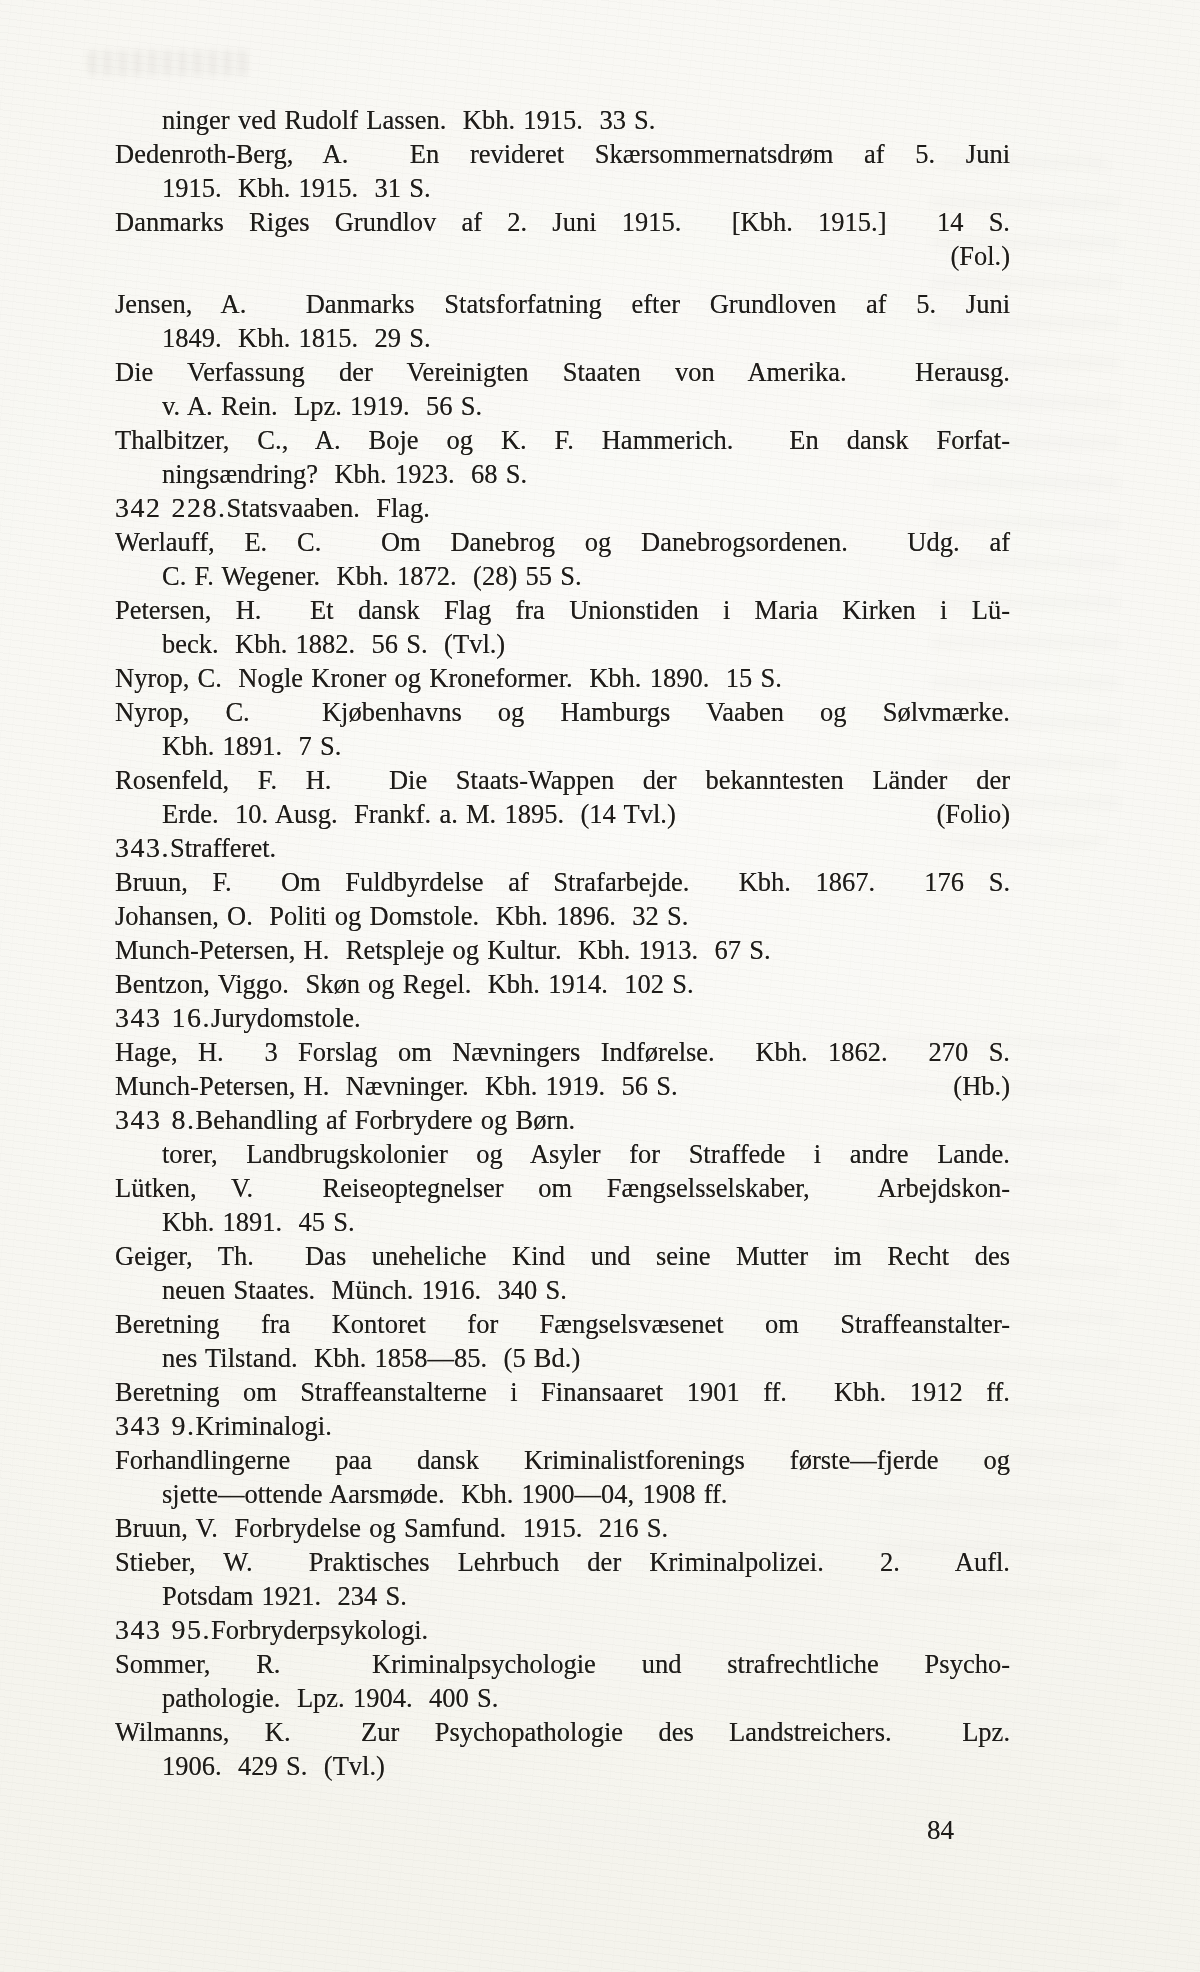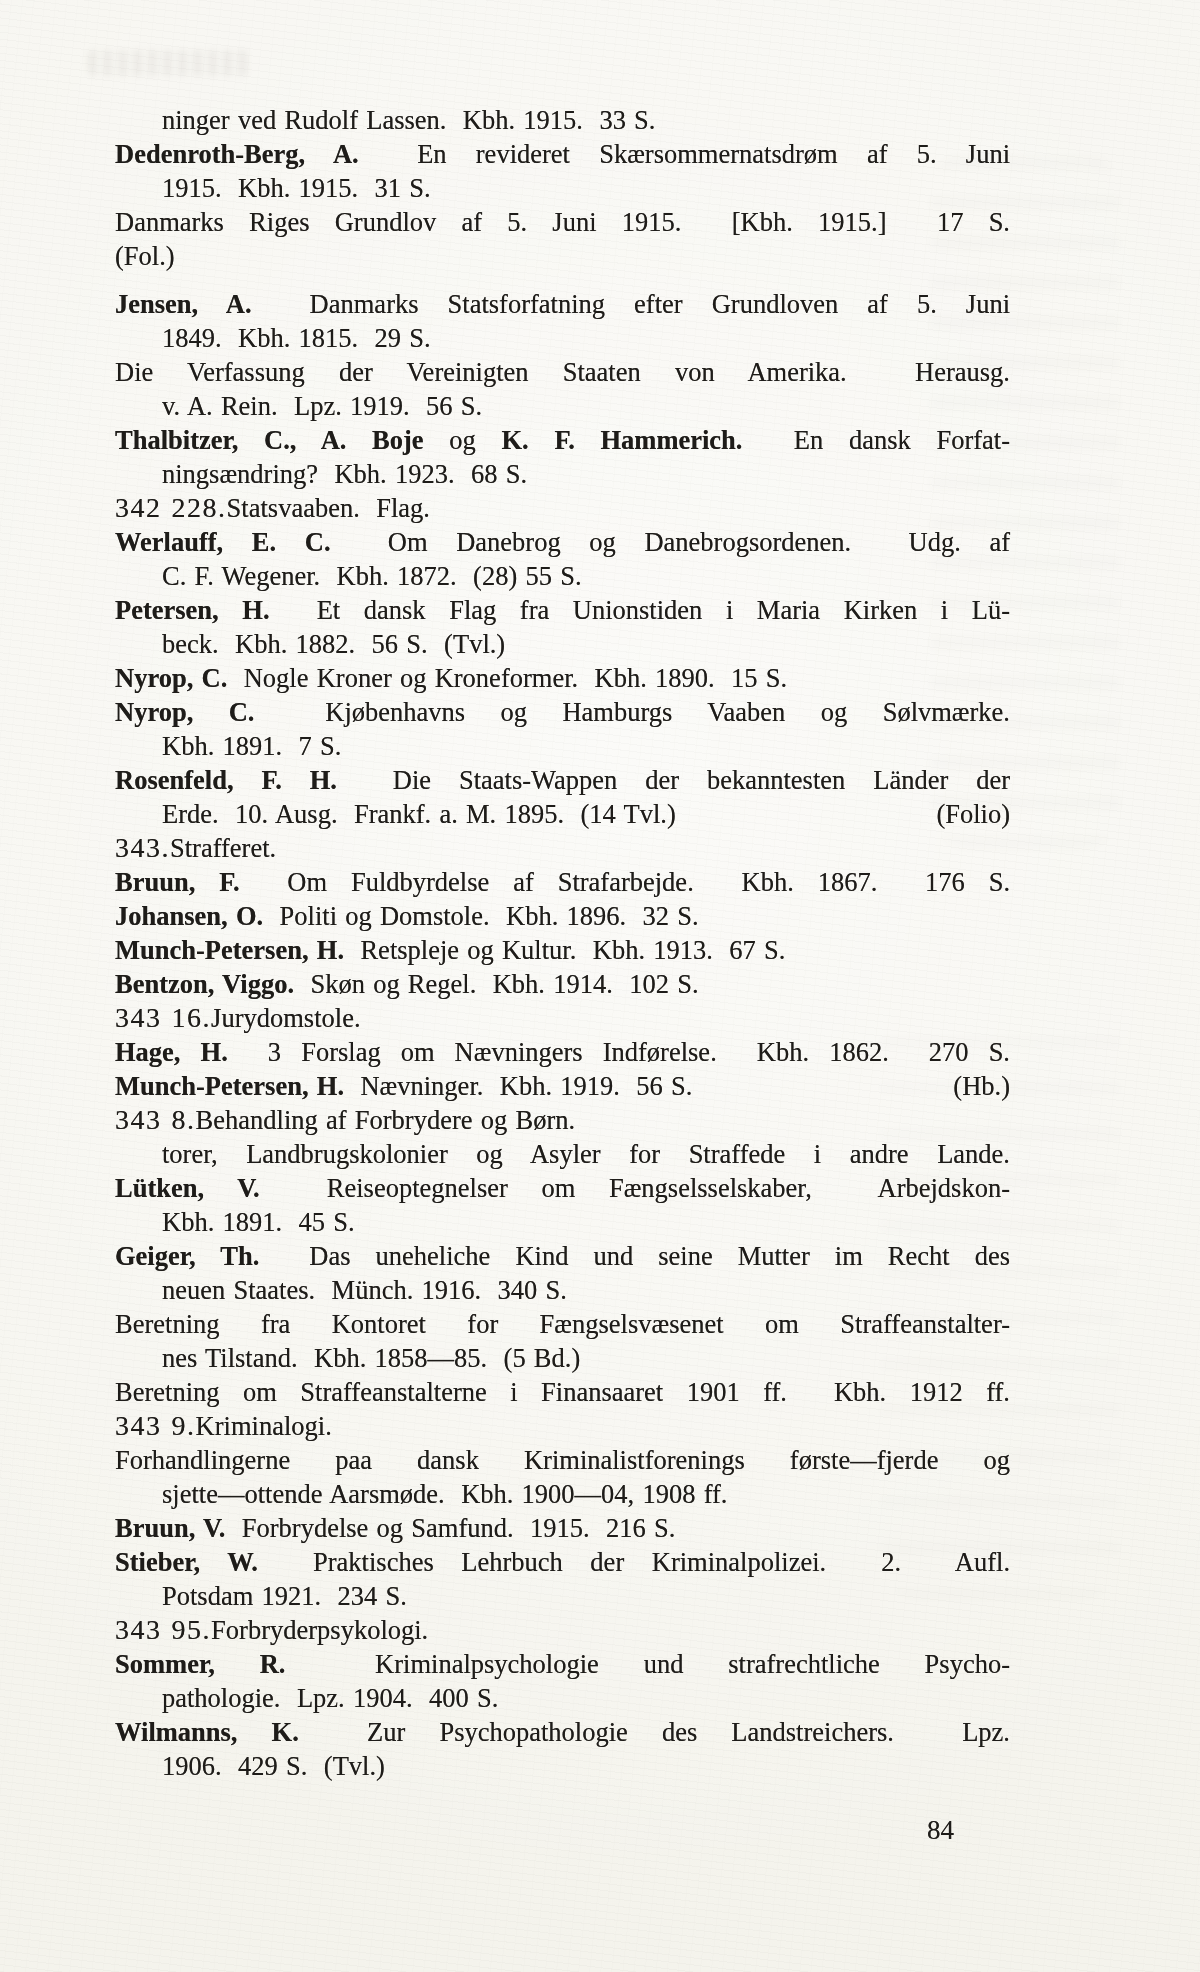--- a/index.html
+++ b/index.html
@@ -32,24 +32,24 @@
 
   .textcol{
     position:absolute;left:115px;top:103px;width:895px;
   }
   .line{
     font-size:26.5px;line-height:34px;
     white-space:pre-wrap;
     word-spacing:.06em;
     text-shadow:0 0 .5px rgba(30,28,25,.65);
   }
-  .line .b{font-weight:bold;}
+  .line .b{font-weight:normal;}
   .indent{padding-left:47px;}
   .justify{text-align:justify;text-align-last:justify;}
-  .alignright{}
+  .alignright{text-align:right;}
   .gap{margin-top:14px;}
   .hasright{display:flex;justify-content:space-between;align-items:center;}
   .hasright .linetext{flex:0 1 auto;}
   .section{display:flex;font-weight:normal;}
   .classnum{font-size:28px;letter-spacing:1.5px;}
   .pagenum{
     margin-top:30px;font-size:27px;line-height:34px;
     width:100%;text-align:right;position:relative;left:-56px;
     text-shadow:0 0 .5px rgba(30,28,25,.65);
   }
@@ -61,21 +61,21 @@
 <div class="grain"></div>
 <div class="smudge a"></div>
 <div class="smudge b"></div>
 <div class="smudge c"></div>
 
 <div class="textcol">
 
   <div class="line indent"><span class="linetext"><span>ninger ved Rudolf Lassen.  Kbh. 1915.  33 S.</span></span></div>
     <div class="line justify"><span class="linetext"><span class="b">Dedenroth-Berg, A.</span><span>  En revideret Skærsommernatsdrøm af 5. Juni</span></span></div>
     <div class="line indent"><span class="linetext"><span>1915.  Kbh. 1915.  31 S.</span></span></div>
-    <div class="line justify"><span class="linetext"><span>Danmarks Riges Grundlov af 5. Juni 1915.  [Kbh. 1915.]  17 S.</span></span></div>
+    <div class="line justify"><span class="linetext"><span>Danmarks Riges Grundlov af 2. Juni 1915.  [Kbh. 1915.]  14 S.</span></span></div>
     <div class="line alignright"><span class="linetext"><span>(Fol.)</span></span></div>
     <div class="line justify gap"><span class="linetext"><span class="b">Jensen, A.</span><span>  Danmarks Statsforfatning efter Grundloven af 5. Juni</span></span></div>
     <div class="line indent"><span class="linetext"><span>1849.  Kbh. 1815.  29 S.</span></span></div>
     <div class="line justify"><span class="linetext"><span>Die Verfassung der Vereinigten Staaten von Amerika.  Herausg.</span></span></div>
     <div class="line indent"><span class="linetext"><span>v. A. Rein.  Lpz. 1919.  56 S.</span></span></div>
     <div class="line justify"><span class="linetext"><span class="b">Thalbitzer, C., A. Boje</span><span> og </span><span class="b">K. F. Hammerich.</span><span>  En dansk Forfat-</span></span></div>
     <div class="line indent"><span class="linetext"><span>ningsændring?  Kbh. 1923.  68 S.</span></span></div>
     <div class="line section"><span class="classnum">342 228.</span><span class="sectitle">Statsvaaben.  Flag.</span></div>
     <div class="line justify"><span class="linetext"><span class="b">Werlauff, E. C.</span><span>  Om Danebrog og Danebrogsordenen.  Udg. af</span></span></div>
     <div class="line indent"><span class="linetext"><span>C. F. Wegener.  Kbh. 1872.  (28) 55 S.</span></span></div>

